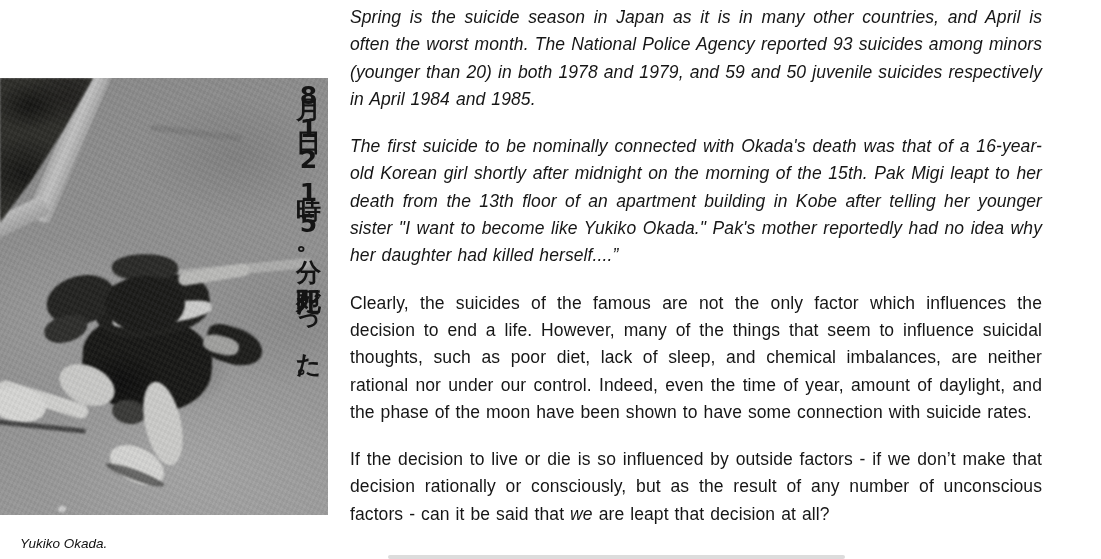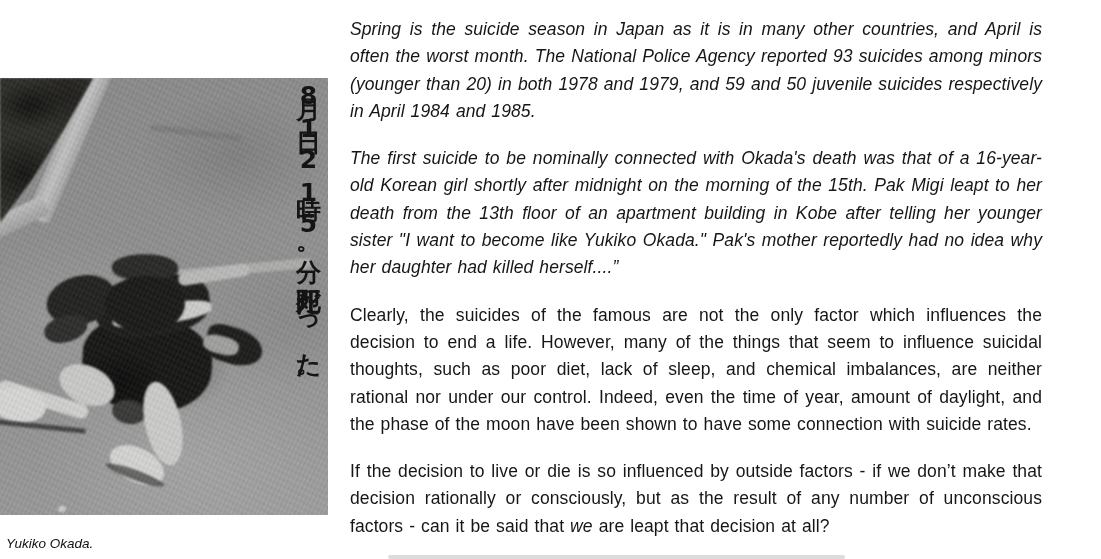--- a/index.html
+++ b/index.html
@@ -2,21 +2,21 @@
 <html><head>
 <meta charset="utf-8">
 <style>
   html,body{margin:0;padding:0;background:#ffffff;}
   .page{
     position:relative;width:1101px;height:559px;background:#ffffff;
     overflow:hidden;font-family:"Liberation Sans",sans-serif;
   }
 
   
-  .text-col{position:absolute;left:350px;top:0;width:692px;padding-top:16px;}
+  .text-col{position:absolute;left:350px;top:0;width:692px;padding-top:4px;}
   .para{
     margin:0 0 20px 0;font-size:17.5px;line-height:27.3px;color:#161616;
     text-align:justify;letter-spacing:0.1px;word-spacing:1px;
   }
   .para.italic{font-style:italic;}
   .word-em{font-style:italic;font-weight:normal;}
 
   
   .next-hint{position:absolute;left:388px;top:555px;width:457px;height:4px;
     background:#dcdcdc;border-radius:2px;}
@@ -102,21 +102,21 @@
 
   
   .kanji{
     position:absolute;top:1px;right:6px;height:420px;
     writing-mode:vertical-rl;text-orientation:upright;
     font-family:"DejaVu Sans","Liberation Sans",sans-serif;
     font-size:25px;font-weight:700;color:#141414;letter-spacing:2px;line-height:1.1;
   }
 
   .caption{
-    position:absolute;left:6px;top:536px;font-size:13.5px;font-style:italic;
+    position:absolute;left:20px;top:536px;font-size:13.5px;font-style:italic;
     color:#111111;white-space:nowrap;text-align:center;
   }
 </style>
 </head>
 <body>
 
 <div class="page">
 
   <figure class="photo-figure">
     <div class="photo" title="Grainy black-and-white news photograph of a young woman lying face-down on pavement">

